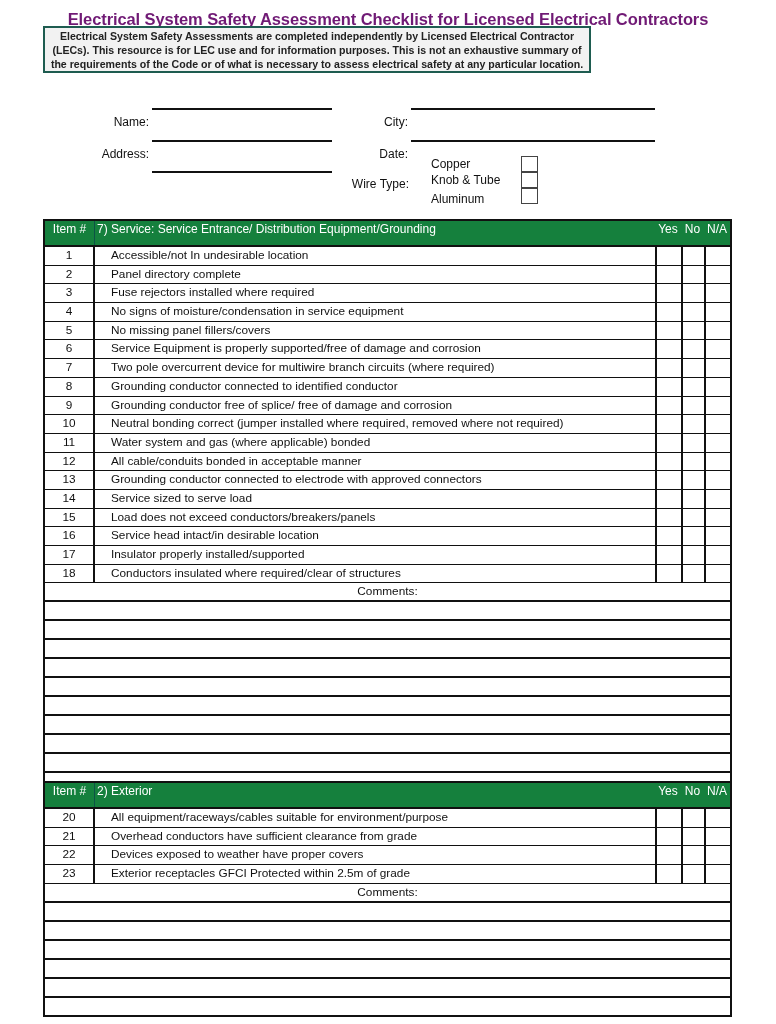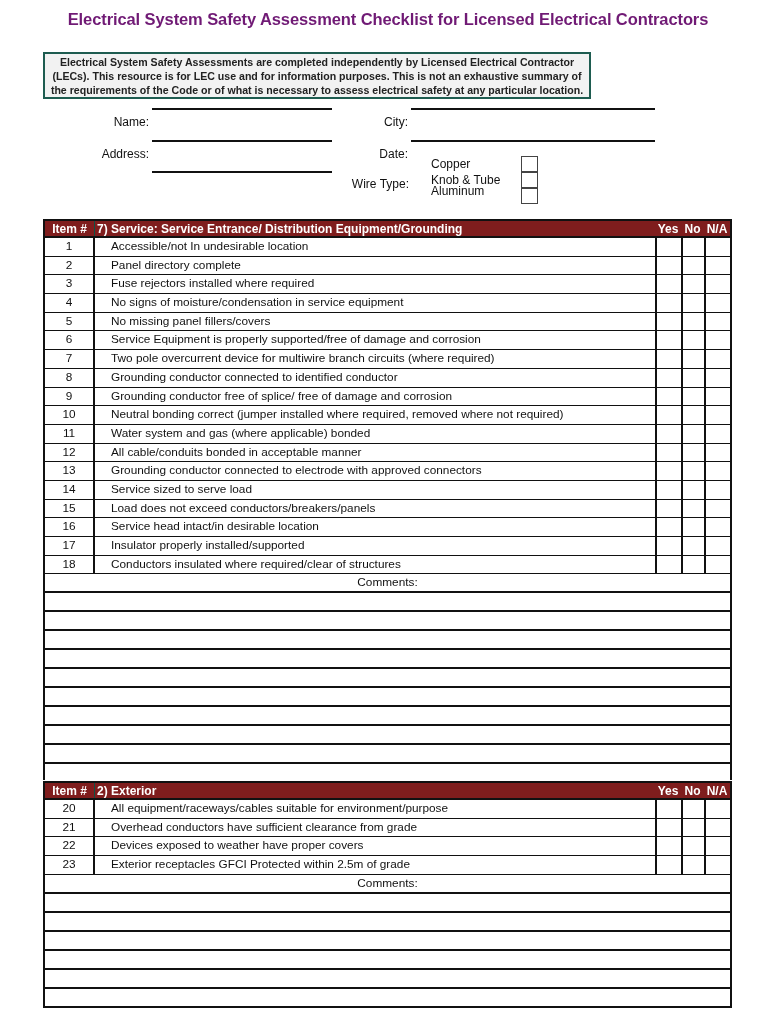--- a/index.html
+++ b/index.html
@@ -4,42 +4,42 @@
 <style>
   * { box-sizing: border-box; margin: 0; padding: 0; }
   html, body { width: 776px; height: 1024px; background: #ffffff; overflow: hidden; }
   body { font-family: "Liberation Sans", sans-serif; color: #111; position: relative; }
 
   .title {
     position: absolute; left: 0; top: 10px; width: 776px; text-align: center;
     font-size: 16.5px; font-weight: bold; color: #701a75; letter-spacing: -0.1px;
   }
   .notice {
-    position: absolute; left: 43px; top: 52px; width: 548px; height: 47px;
+    position: absolute; left: 43px; top: 26px; width: 548px; height: 47px;
     border: 2.5px solid #1e5c50; background: #f2f2f2;
     font-size: 10.6px; font-weight: bold; color: #222; text-align: center;
     line-height: 14.2px; padding-top: 1px;
   }
 
   .field-label { position: absolute; font-size: 12px; color: #111; text-align: right; margin-top: 20px; }
   .field-line { position: absolute; height: 2px; background: #111; }
   .wire-opt { position: absolute; left: 431px; font-size: 12px; color: #111; }
   .wire-box { position: absolute; left: 521px; width: 17px; height: 16px; border: 1px solid #444; background: #fff; }
 
   .sheet {
     position: absolute; left: 43px; width: 689px;
     border-left: 2px solid #111; border-right: 2px solid #111;
   }
   .row { display: flex; height: 18.7px; border-bottom: 1.5px solid #111; font-size: 11.8px; }
   .row .num { width: 50px; text-align: center; border-right: 2px solid #111; line-height: 17px; }
   .row .desc { flex: 1; padding-left: 16px; line-height: 17px; white-space: nowrap; overflow: hidden; }
   .row .chk { width: 26px; border-left: 2px solid #111; }
   .row .chk.no { width: 23px; }
   .row .chk.na { width: 26px; }
-  .hdr { display: flex; height: 19px; background: #7f1d1d; color: #fff; font-weight: bold; font-size: 12px; border-top: 2px solid #111; border-bottom: 2px solid #111; }
+  .hdr { display: flex; height: 28px; background: #15803d; color: #fff; font-weight: normal; font-size: 12px; border-top: 2px solid #111; border-bottom: 2px solid #111; }
   .hdr .num { width: 50px; text-align: center; line-height: 16px; border-right: 1px solid #0d5346; }
   .hdr .desc { flex: 1; padding-left: 2px; line-height: 16px; }
   .hdr .col { width: 26px; text-align: center; line-height: 16px; }
   .hdr .col.no { width: 23px; }
   .comments-label { height: 19px; text-align: center; font-size: 11.8px; line-height: 17px; border-bottom: 2px solid #111; }
   .comment-line { height: 19px; border-bottom: 2px solid #111; }
   .comment-gap { height: 16px; }
 </style>
 </head>
 <body>
@@ -56,21 +56,21 @@
 
 <div class="field-label" style="left:340px; top:95px; width:68px;">City:</div>
 <div class="field-line" style="left:411px; top:108px; width:244px;"></div>
 
 <div class="field-label" style="left:340px; top:127px; width:68px;">Date:</div>
 <div class="field-line" style="left:411px; top:140px; width:244px;"></div>
 
 <div class="field-label" style="left:320px; top:157px; width:89px;">Wire Type:</div>
 <div class="wire-opt" style="top:157px;">Copper</div>
 <div class="wire-opt" style="top:173px;">Knob &amp; Tube</div>
-<div class="wire-opt" style="top:184px;">Aluminum</div>
+<div class="wire-opt" style="top:192px;">Aluminum</div>
 <div class="wire-box" style="top:156px;"></div>
 <div class="wire-box" style="top:172px;"></div>
 <div class="wire-box" style="top:188px;"></div>
 
 <div class="sheet" id="sec0" style="top:219px;">
     <div class="hdr">
       <div class="num">Item #</div>
       <div class="desc">7) Service: Service Entrance/ Distribution Equipment/Grounding</div>
       <div class="col">Yes</div>
       <div class="col no">No</div>

